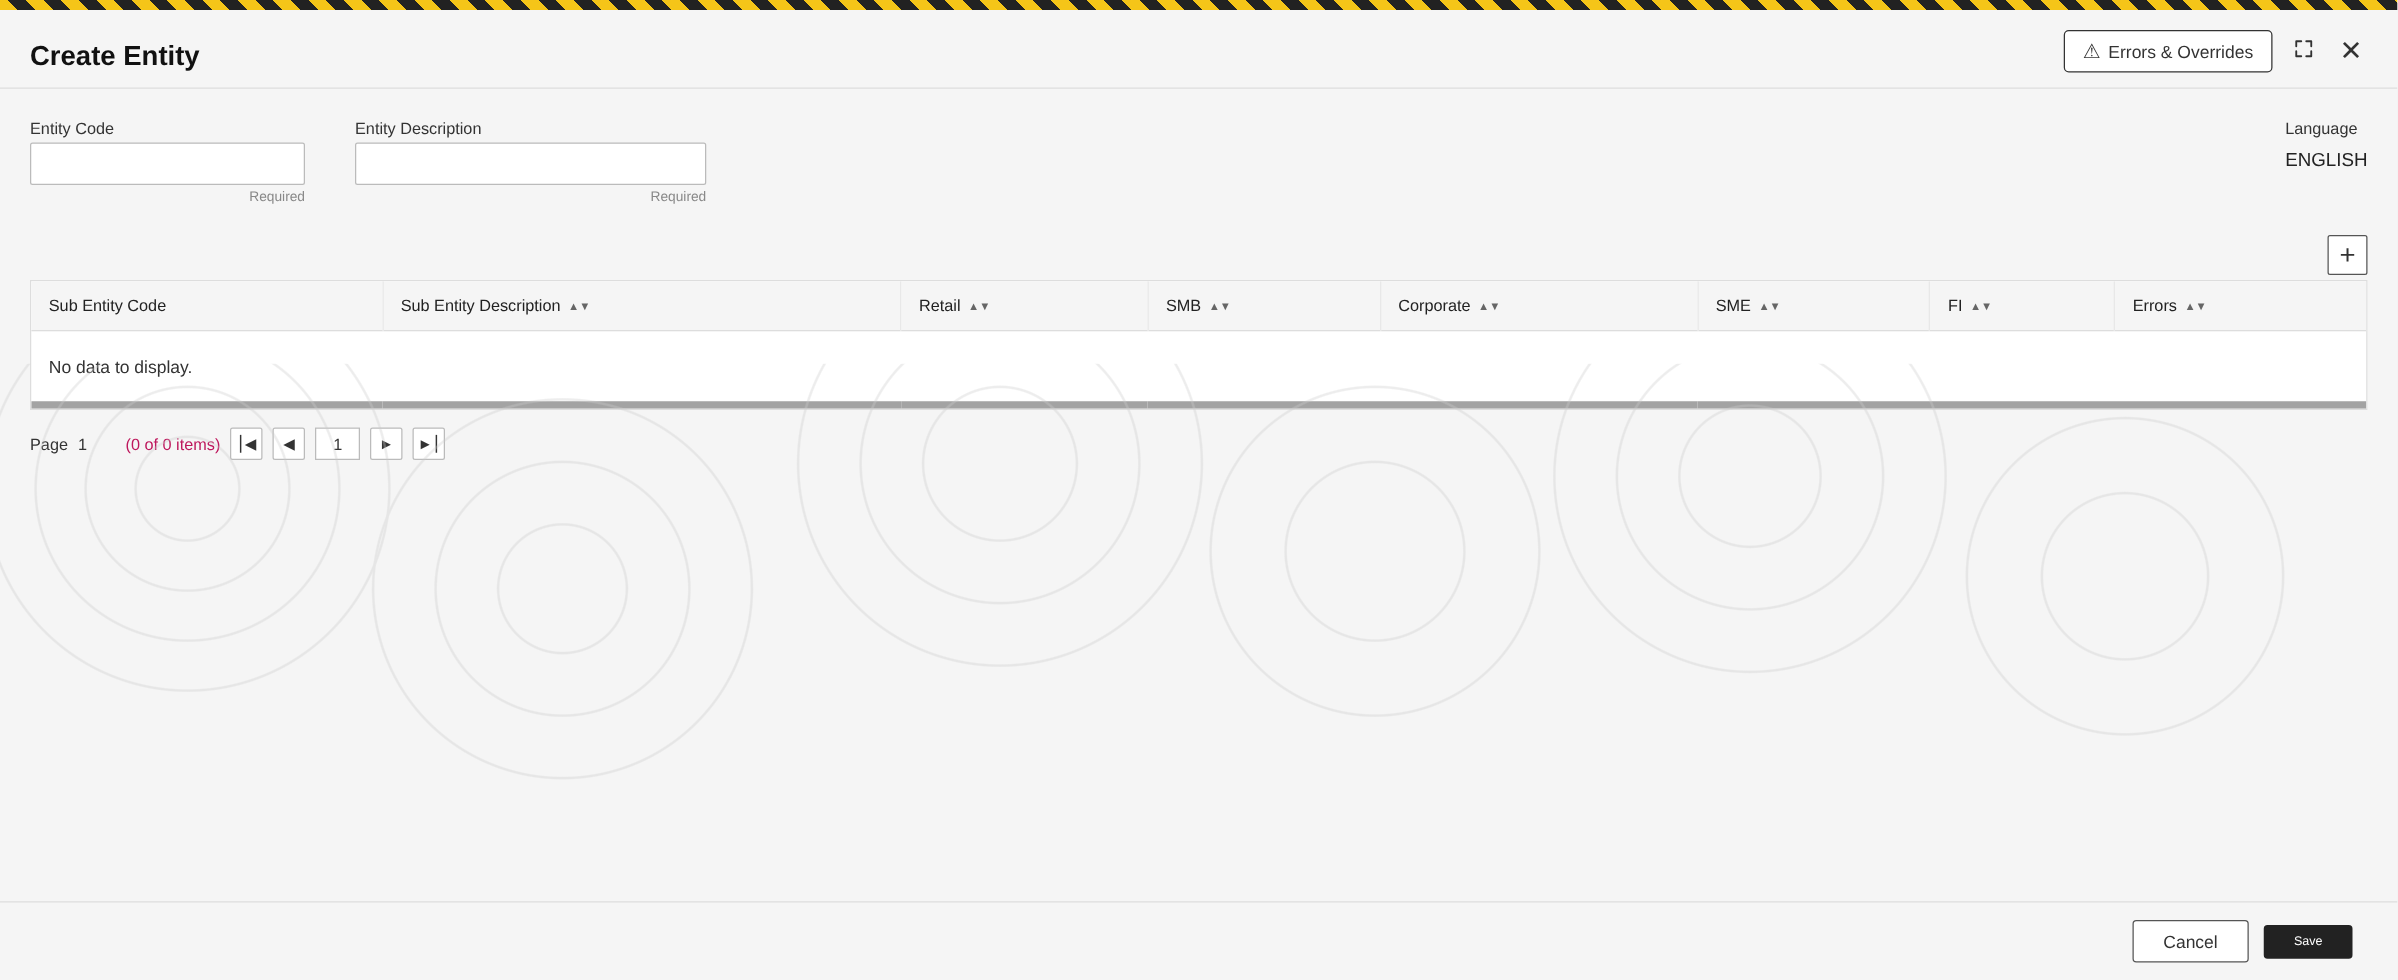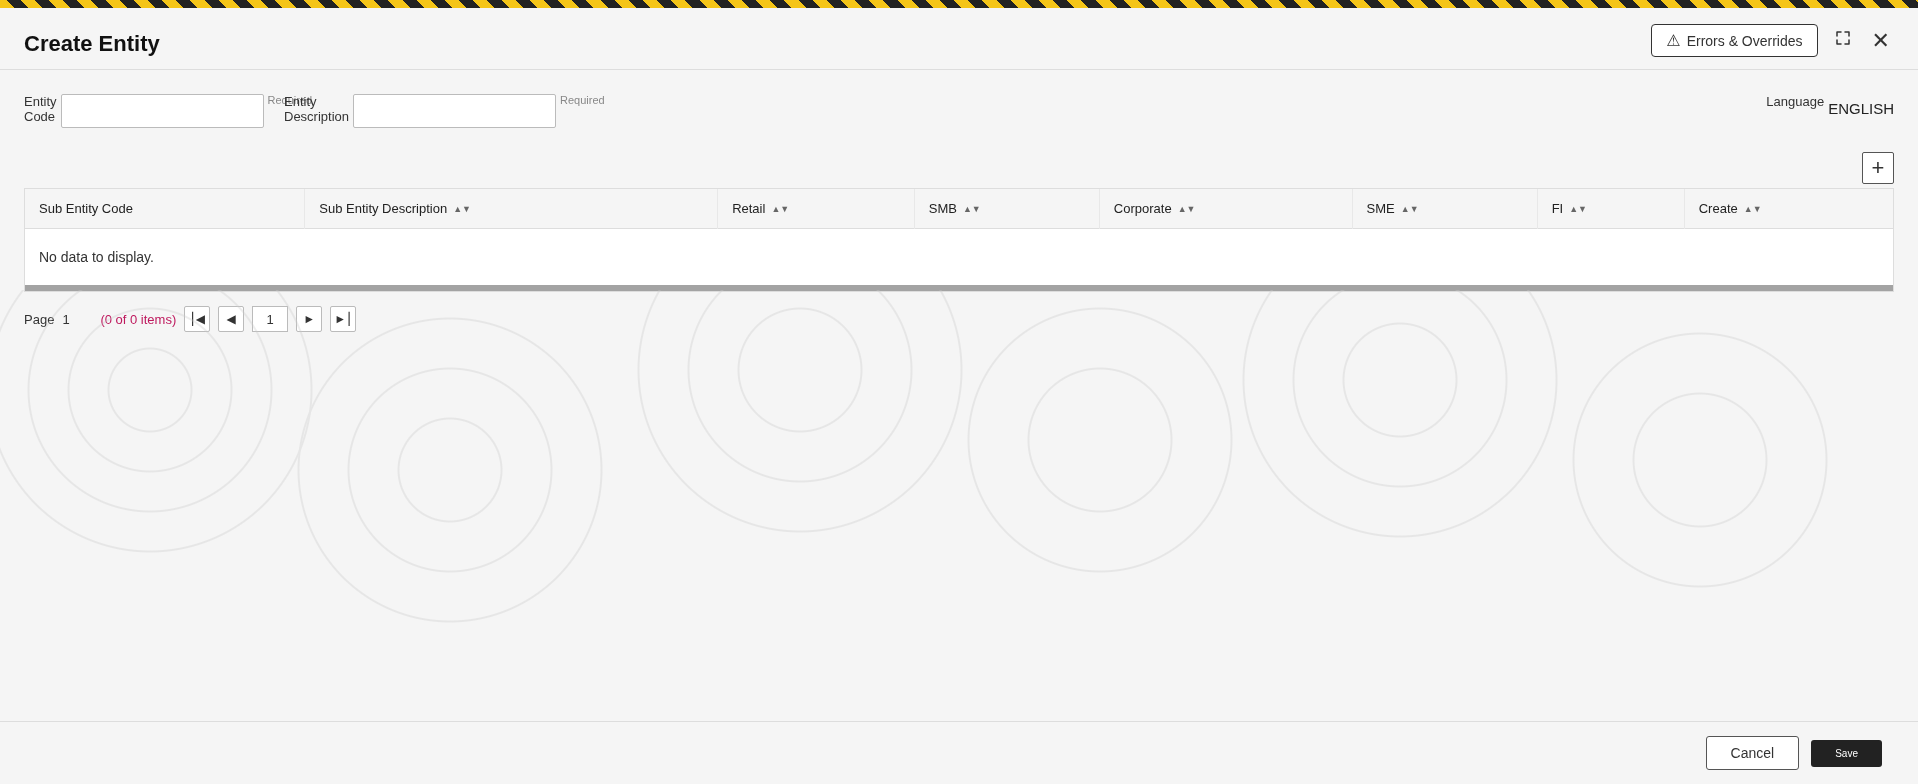--- a/index.html
+++ b/index.html
@@ -102,21 +102,21 @@
 
     .form-row {
       display: flex;
       gap: 40px;
       margin-bottom: 24px;
       align-items: flex-start;
     }
 
     .form-group {
       display: flex;
-      flex-direction: row;
+      flex-direction: column;
       gap: 4px;
     }
 
     .form-group label {
       font-size: 13px;
       color: #333;
       font-weight: 400;
     }
 
     .form-group input {
@@ -427,21 +427,21 @@
               </div>
             </th>
             <th>
               <div class="th-inner">
                 <span>FI</span>
                 <span class="sort-icon">▲▼</span>
               </div>
             </th>
             <th>
               <div class="th-inner">
-                <span>Create</span>
+                <span>Errors</span>
                 <span class="sort-icon">▲▼</span>
               </div>
             </th>
           </tr>
         </thead>
         <tbody>
           <tr>
             <td colspan="8" class="no-data">No data to display.</td>
           </tr>
         </tbody>

